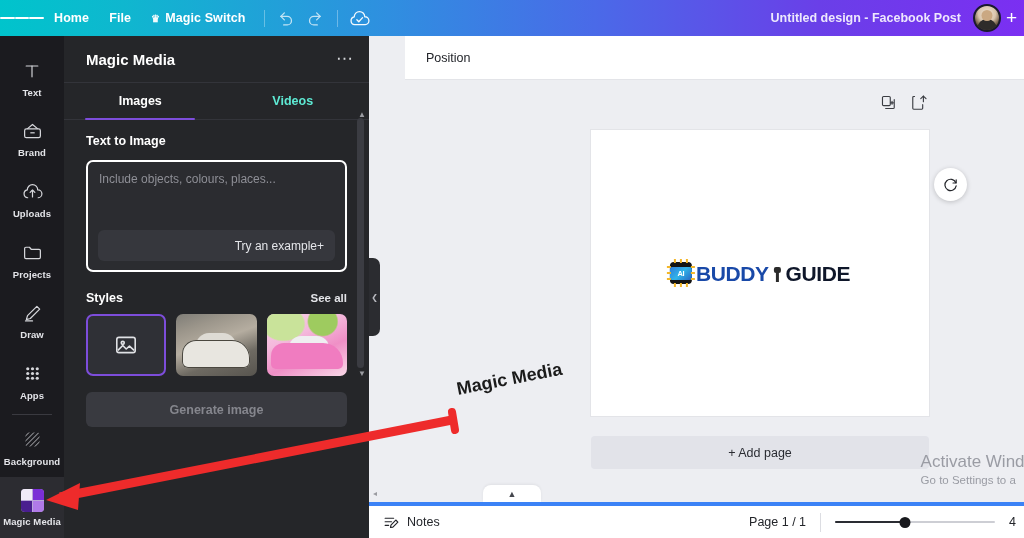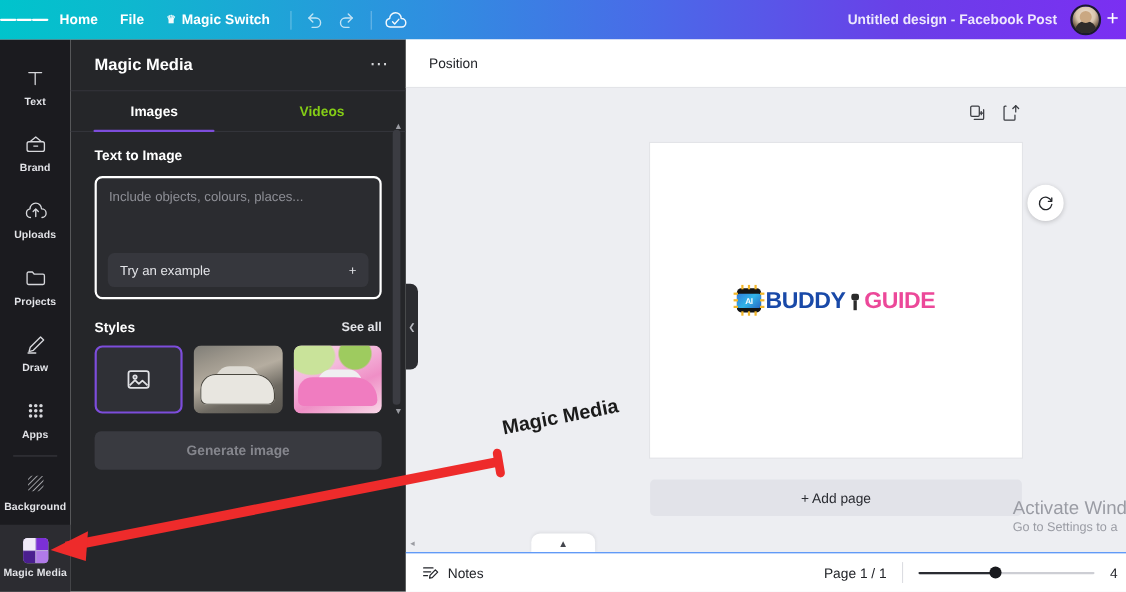--- a/index.html
+++ b/index.html
@@ -79,39 +79,39 @@
   }
   .panel-head {
     height: 47px; display:flex; align-items:center; justify-content:space-between;
     padding: 0 14px 0 22px; border-bottom: 1px solid #33343a;
   }
   .panel-title { font-size: 15px; font-weight: bold; color:#fff; }
   .dots { letter-spacing: 2px; color:#d6d7da; font-size: 17px; cursor:pointer; line-height: 10px; }
   .tabs { display:flex; height: 37px; border-bottom: 1px solid #33343a; }
   .tab {
     flex:1; display:flex; align-items:center; justify-content:center;
-    font-size: 12.5px; font-weight:bold; color:#84cc16; cursor:pointer; position:relative;
+    font-size: 12.5px; font-weight:bold; color:#5eead4; cursor:pointer; position:relative;
   }
   .tab.active { color:#fff; }
   .tab.active::after {
     content:""; position:absolute; bottom:-1px; left:14%; width:72%; height:2.5px;
     background:#7d4ddb; border-radius:2px;
   }
   .panel-body { padding: 14px 22px 0 22px; position:relative; }
   .sec-title { font-size: 12.5px; font-weight:bold; color:#fff; margin-bottom: 12px; }
   .sec-desc { font-size: 12px; color:#cdced3; line-height: 1.45; margin-bottom: 14px; max-width: 232px;}
   .prompt-box {
     border:2px solid #ffffff; border-radius:7px; background:#2b2c30;
     height: 112px; padding: 10px 11px 0 11px; position:relative;
   }
   .prompt-ph { font-size: 12px; color:#8e8f96; }
   .try-chip {
     position:absolute; left:10px; right:10px; bottom:9px; height:31px;
     background:#36373d; border-radius:6px; display:flex; align-items:center;
-    justify-content:space-between; padding: 0 11px; cursor:pointer;
+    justify-content:flex-end; padding: 0 11px; cursor:pointer;
   }
   .try-chip span { font-size:12px; color:#e4e5e9; }
   .try-plus { font-size: 17px; color:#e4e5e9; font-weight: 300; line-height:1; }
   .styles-row { display:flex; align-items:center; justify-content:space-between; margin: 19px 0 9px 0; }
   .see-all { font-size:11.5px; font-weight:bold; color:#e3e4e8; cursor:pointer; }
   .thumbs { display:flex; gap: 10px; }
   .thumb { width: 82px; height: 62px; border-radius:7px; overflow:hidden; cursor:pointer; position:relative; }
   .thumb.sel { background:#2f3036; border:2px solid #7d4ddb; display:flex; align-items:center; justify-content:center; }
   .th-none {
     width:82px; height:62px;
@@ -159,21 +159,21 @@
   .collapse-tab {
     position:absolute; left:369px; top:258px; width:11px; height:78px;
     background:#2b2c30; border-radius:0 7px 7px 0; color:#b8b9bf;
     display:flex; align-items:center; justify-content:center; font-size:8px; cursor:pointer; z-index: 5;
   }
 
   
   .stage { position:absolute; top:36px; left:369px; width:655px; height:502px; background:#edeef2; }
   .pos-bar {
     height: 44px; background:#fff; border-bottom:1px solid #e3e4e8;
-    display:flex; align-items:center; padding-left: 12px;
+    display:flex; align-items:center; padding-left: 12px; margin-left: 36px;
   }
   .pos-btn {
     font-size: 12.5px; color:#23252a; padding: 6px 9px; border-radius:5px; cursor:pointer;
   }
   .canvas-tools {
     position:absolute; top: 58px; right: 96px; display:flex; gap: 14px; color:#44464d;
   }
   .ct { cursor:pointer; }
   .page-card {
     position:absolute; top: 94px; left: 222px; width: 338px; height: 286px;
@@ -189,21 +189,21 @@
   }
   .chip-core {
     width: 36px; height: 13px; border-radius:2px;
     background: linear-gradient(135deg,#2f7ddb 0%, #31b4e8 50%, #2766c4 100%);
     display:flex; align-items:center; justify-content:center;
     font-size: 7.5px; font-weight:bold; color:#fff; letter-spacing:-.3px;
   }
   .pin { position:absolute; background:#f3b72a; }
   .logo-txt { font-size: 21px; font-weight: bold; letter-spacing:-.4px; line-height:1; }
   .lg-blue { color:#1949a8; }
-  .lg-orange { color:#ec4899; }
+  .lg-orange { color:#0f172a; }
   .bot-glyph { position:relative; width: 9px; height: 20px; display:inline-block; }
   .bot-glyph::before {
     content:""; position:absolute; left:1px; top:4px; width:7px; height:6px; border-radius:2px; background:#2b2b2b;
   }
   .bot-glyph::after {
     content:""; position:absolute; left:3px; top:10px; width:3px; height:9px; background:#2b2b2b;
   }
   .refresh-fab {
     position:absolute; top: 132px; right: 57px; width: 33px; height:33px; border-radius:50%;
     background:#fff; box-shadow: 0 1px 5px rgba(0,0,0,.2);
@@ -211,21 +211,21 @@
   }
   .add-page {
     position:absolute; top: 400px; left: 222px; width: 338px; height: 33px;
     background:#e2e3e9; border-radius:4px; display:flex; align-items:center; justify-content:center;
     font-size: 12.5px; color:#2a2c32; cursor:pointer;
   }
 
   
   .bottom-bar {
     position:absolute; left:369px; bottom:0; width:655px; height:36px;
-    background:#fff; border-top:1px solid #3b82f6; display:flex; align-items:center;
+    background:#fff; border-top:4px solid #3b82f6; display:flex; align-items:center;
   }
   .notes { display:flex; align-items:center; gap:7px; margin-left: 14px; cursor:pointer; }
   .notes-lbl { font-size: 12.5px; color:#23252a; }
   .bb-spacer { flex:1; }
   .page-ind { font-size: 12.5px; color:#23252a; white-space:nowrap; }
   .bb-div { width:1px; height:19px; background:#dcdde2; margin: 0 14px; }
   .zoom-slider { position:relative; width: 160px; height: 14px; display:flex; align-items:center; cursor:pointer; }
   .zs-track { width:100%; height: 2px; background:#cdced4; border-radius:2px; }
   .zs-fill { position:absolute; left:0; width: 44%; height:2px; background:#2a2c32; border-radius:2px; }
   .zs-knob { position:absolute; left: 44%; width: 11px; height: 11px; border-radius:50%; background:#18191d; transform: translateX(-50%); }

